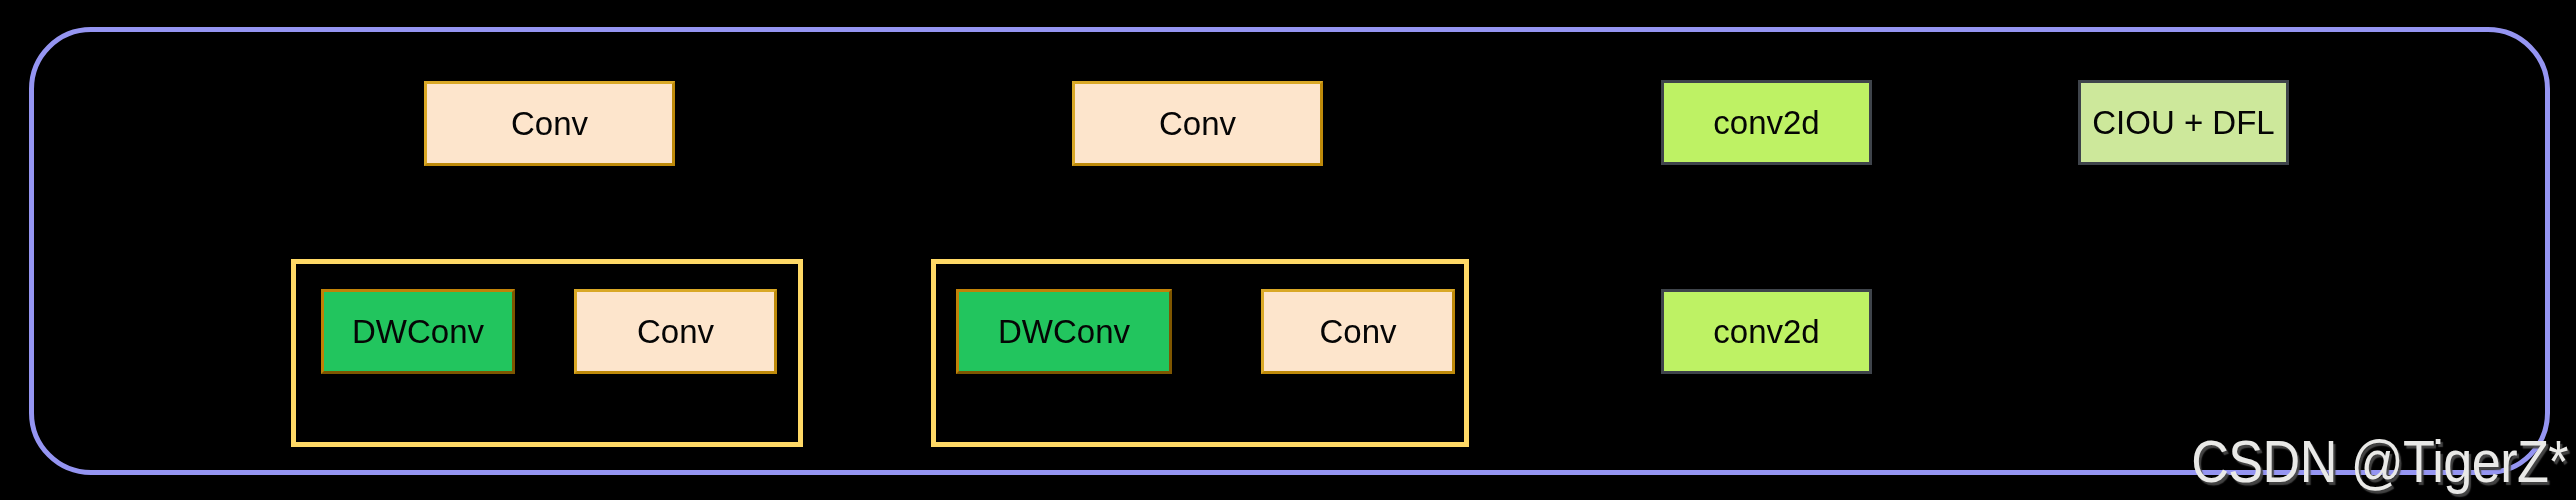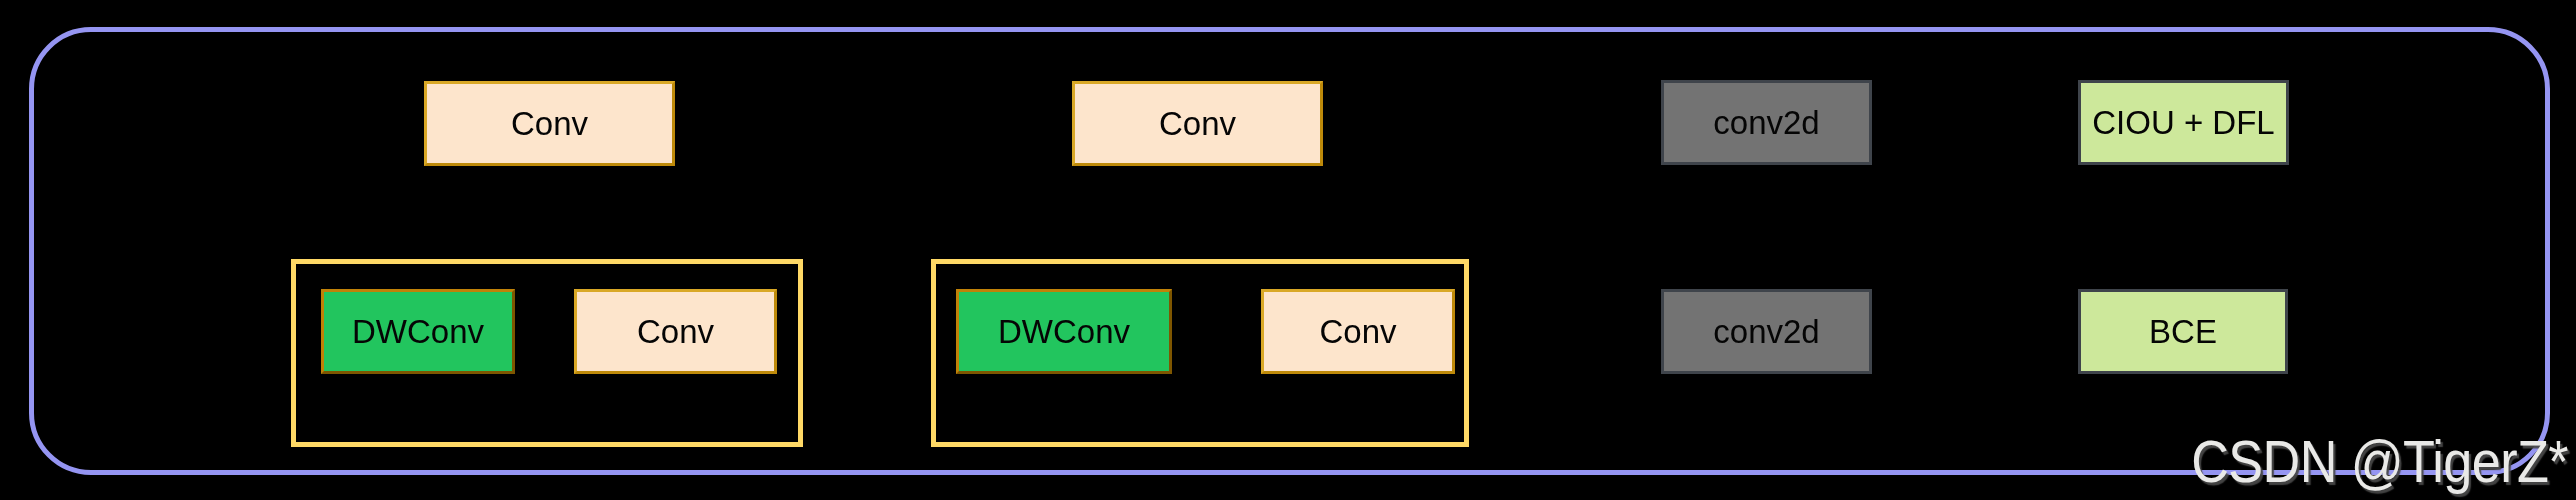--- a/index.html
+++ b/index.html
@@ -50,21 +50,21 @@
     border-right-color: #BE8A0A;
     border-bottom-color: #BE8A0A;
   }
   .orange {
     background: #22c55e;
     border-color: #C08208;
     border-right-color: #7E5600;
     border-bottom-color: #7E5600;
   }
   .cream {
-    background: #737373;
+    background: #bef264;
     border-color: #3F444B;
   }
   .green {
     background: #CDE89B;
     border-color: #3F444B;
   }
   .watermark {
     position: absolute;
     top: 432px;
     right: 7.8px;
@@ -119,20 +119,17 @@
   </div>
 
   <div class="box peach" style="left:1261px; top:289px; width:194px; height:85px;">
     <span>Conv</span>
   </div>
 
   <div class="box cream" style="left:1661px; top:289px; width:211px; height:85px;">
     <span>conv2d</span>
   </div>
 
-  <div class="box green" style="left:2078px; top:289px; width:210px; height:85px;">
-    <span>BCE</span>
-  </div>
 
   <div class="watermark">CSDN @TigerZ*</div>
 
 </div>
 
 
 </body></html>

